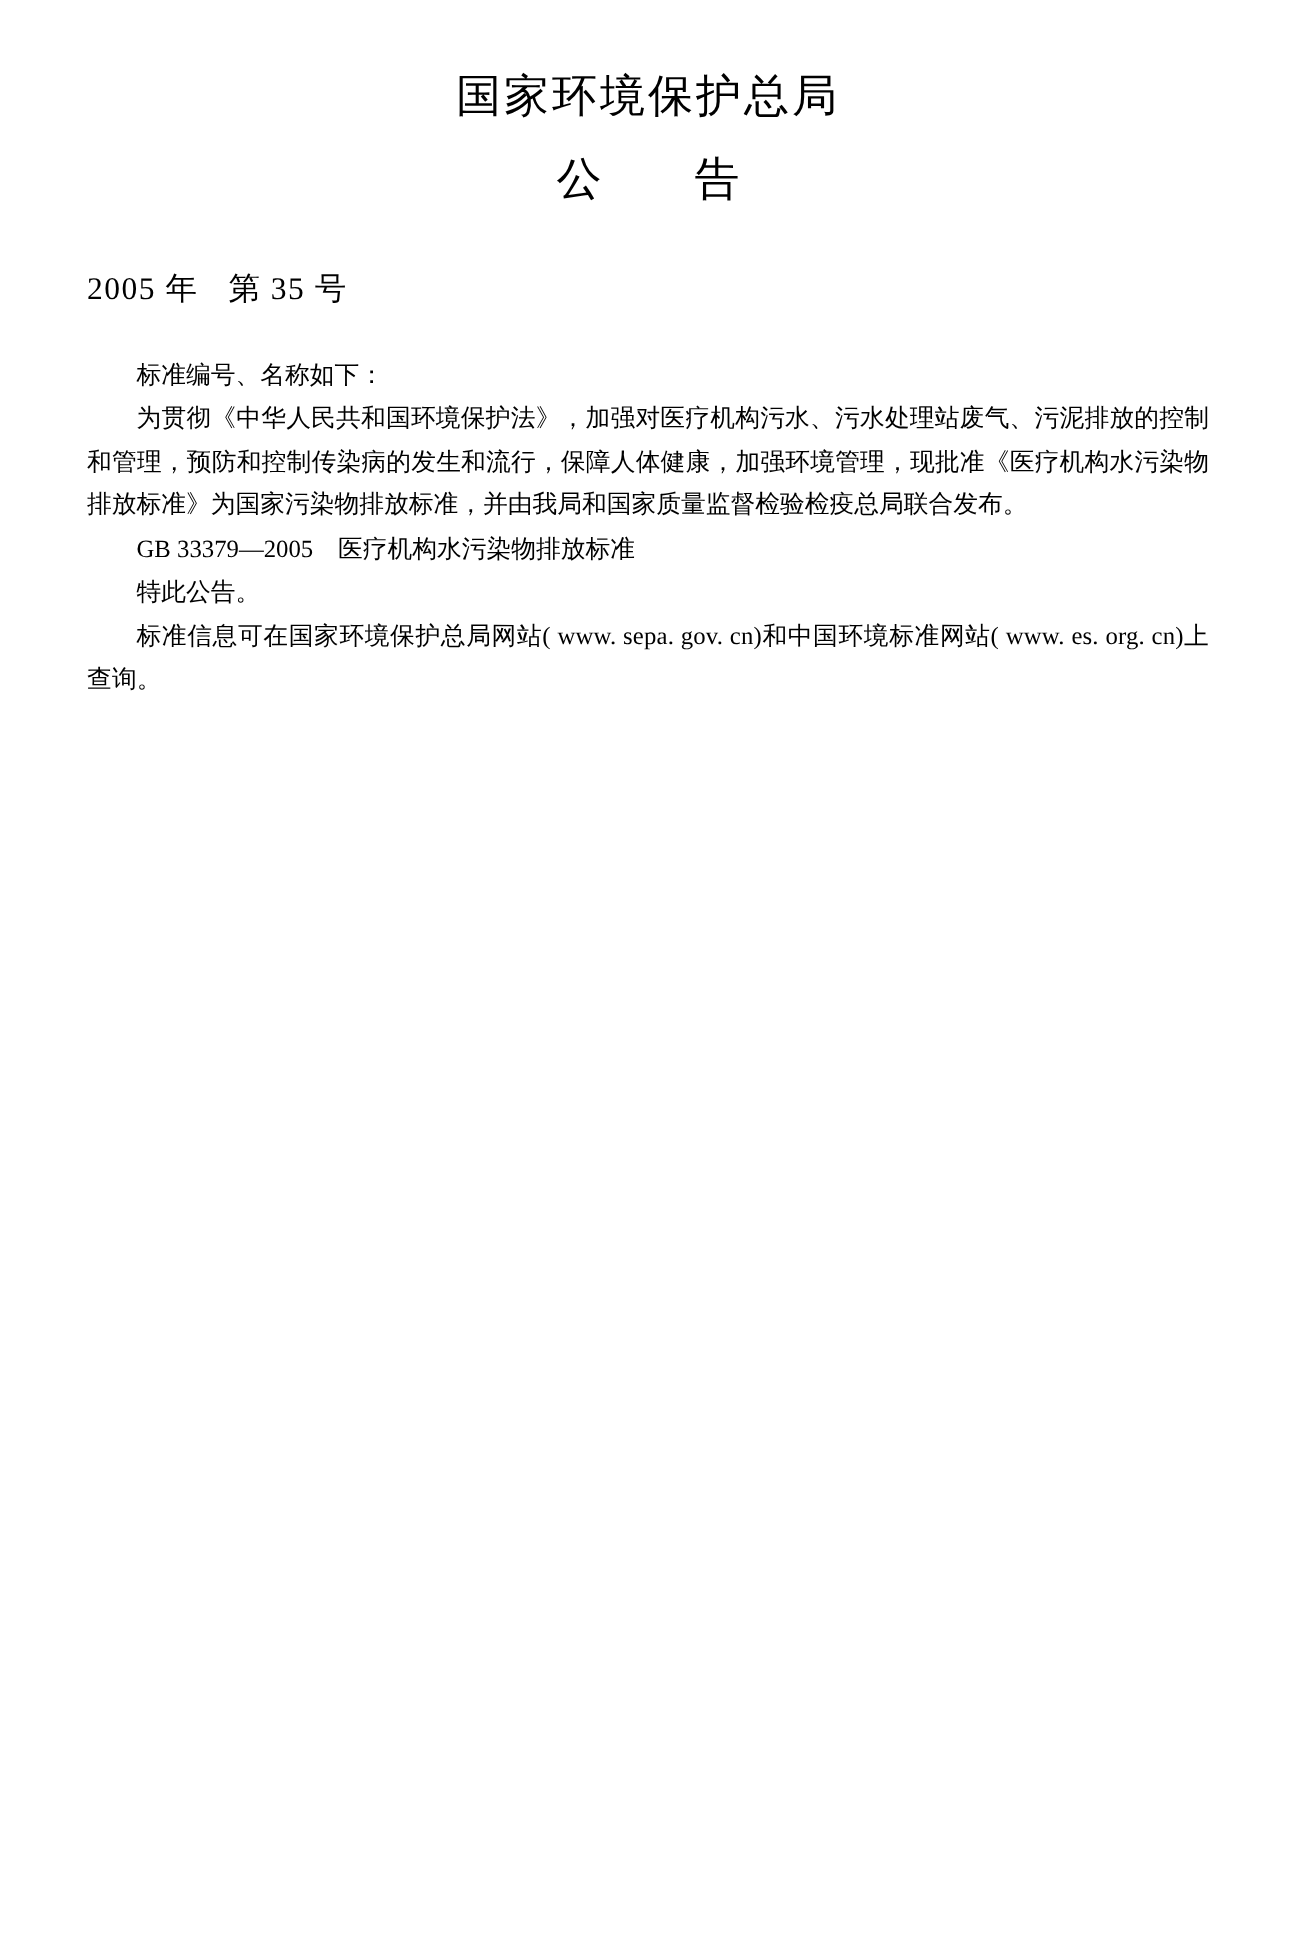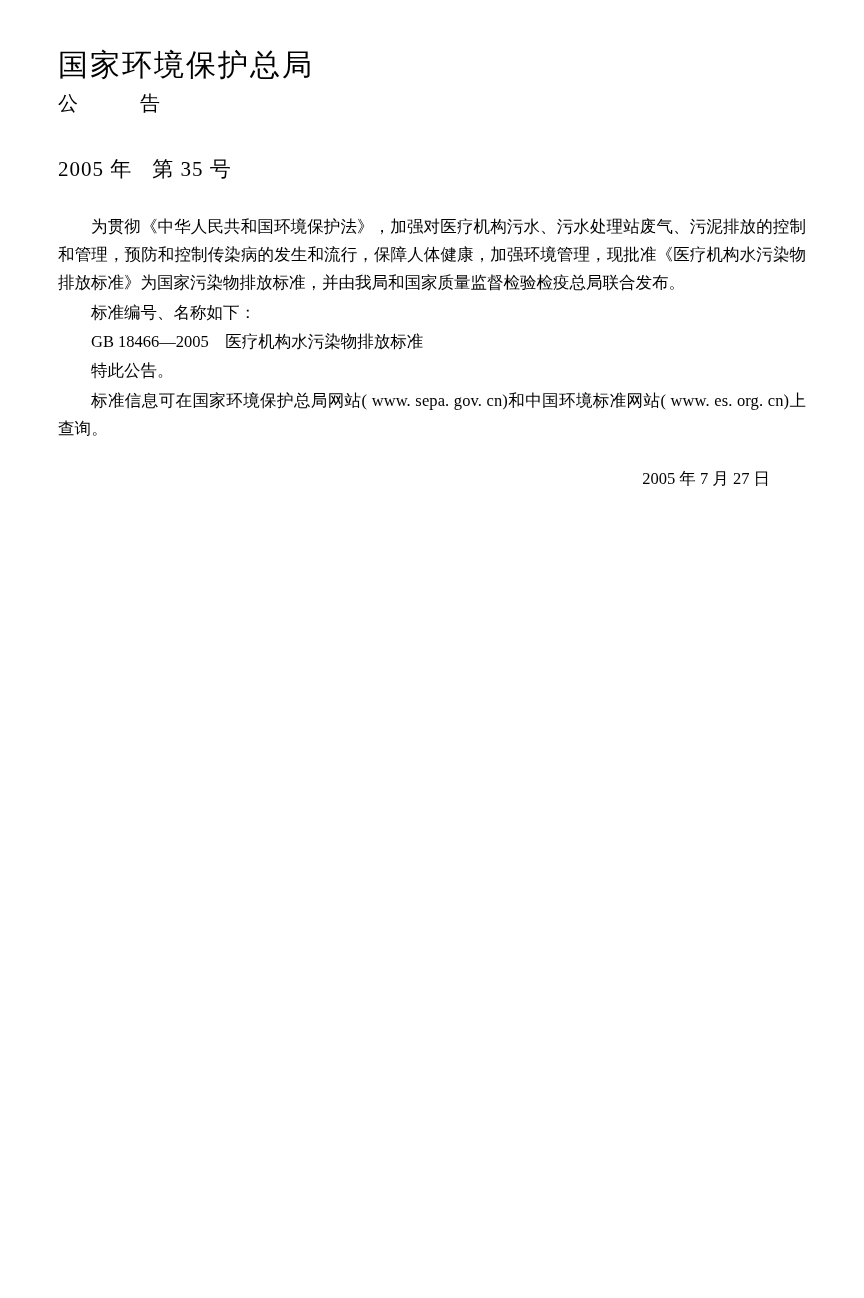--- a/index.html
+++ b/index.html
@@ -16,32 +16,32 @@
     overflow: hidden;
   }
   .page {
     position: relative;
     width: 864px;
     height: 1298px;
     box-sizing: border-box;
     padding: 0 58px;
   }
   .title-block {
-    text-align: left;
+    text-align: center;
     margin-top: 46px;
   }
   .title-line-1 {
     font-size: 30px;
     letter-spacing: 2px;
     line-height: 1.25;
   }
   .title-line-2 {
-    font-size: 20px;
+    font-size: 30px;
     line-height: 1.35;
-    margin-top: 6px;
+    margin-top: 16px;
   }
   .title-line-2 .gap {
     display: inline-block;
     width: 62px;
   }
   .doc-number {
     text-align: left;
     font-size: 21px;
     margin-top: 38px;
     letter-spacing: 1px;
@@ -88,24 +88,23 @@
     <div class="title-line-2">
       <span>公</span><span class="gap"></span><span>告</span>
     </div>
   </div>
 
   <div class="doc-number">
     <span>2005 年</span><span class="sp"></span><span>第 35 号</span>
   </div>
 
   <div class="body-block">
+    <p class="para">标准编号、名称如下：</p>
     <p class="para">为贯彻《中华人民共和国环境保护法》，加强对医疗机构污水、污水处理站废气、污泥排放的控制和管理，预防和控制传染病的发生和流行，保障人体健康，加强环境管理，现批准《医疗机构水污染物排放标准》为国家污染物排放标准，并由我局和国家质量监督检验检疫总局联合发布。</p>
-    <p class="para">标准编号、名称如下：</p>
-    <p class="para">GB 18466—2005　医疗机构水污染物排放标准</p>
+    <p class="para">GB 33379—2005　医疗机构水污染物排放标准</p>
     <p class="para">特此公告。</p>
     <p class="para loose">标准信息可在国家环境保护总局网站( www. sepa. gov. cn)和中国环境标准网站( www. es. org. cn)上查询。</p>
   </div>
 
-  <div class="signature">2005 年 7 月 27 日</div>
 
   <div class="folio">i</div>
 
 </div>
 
 </body></html>

